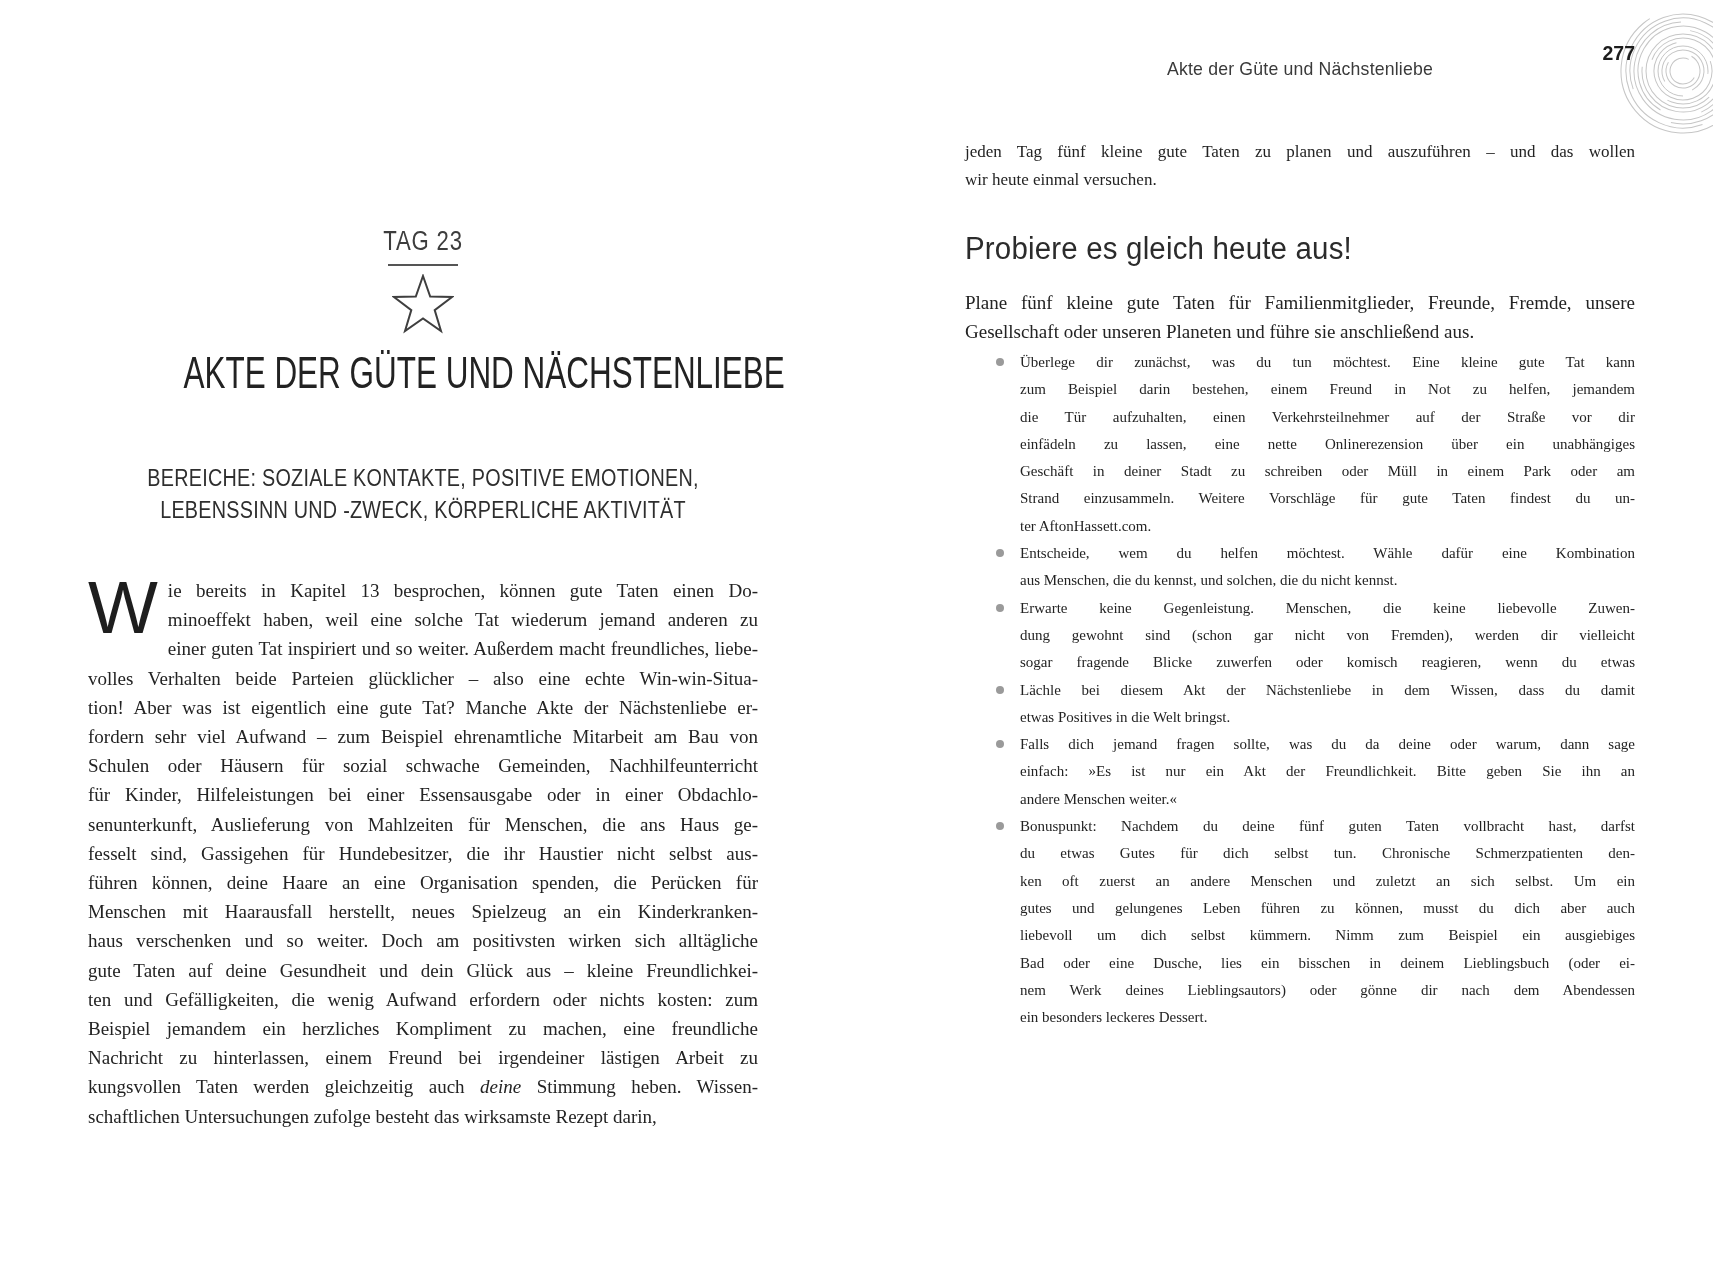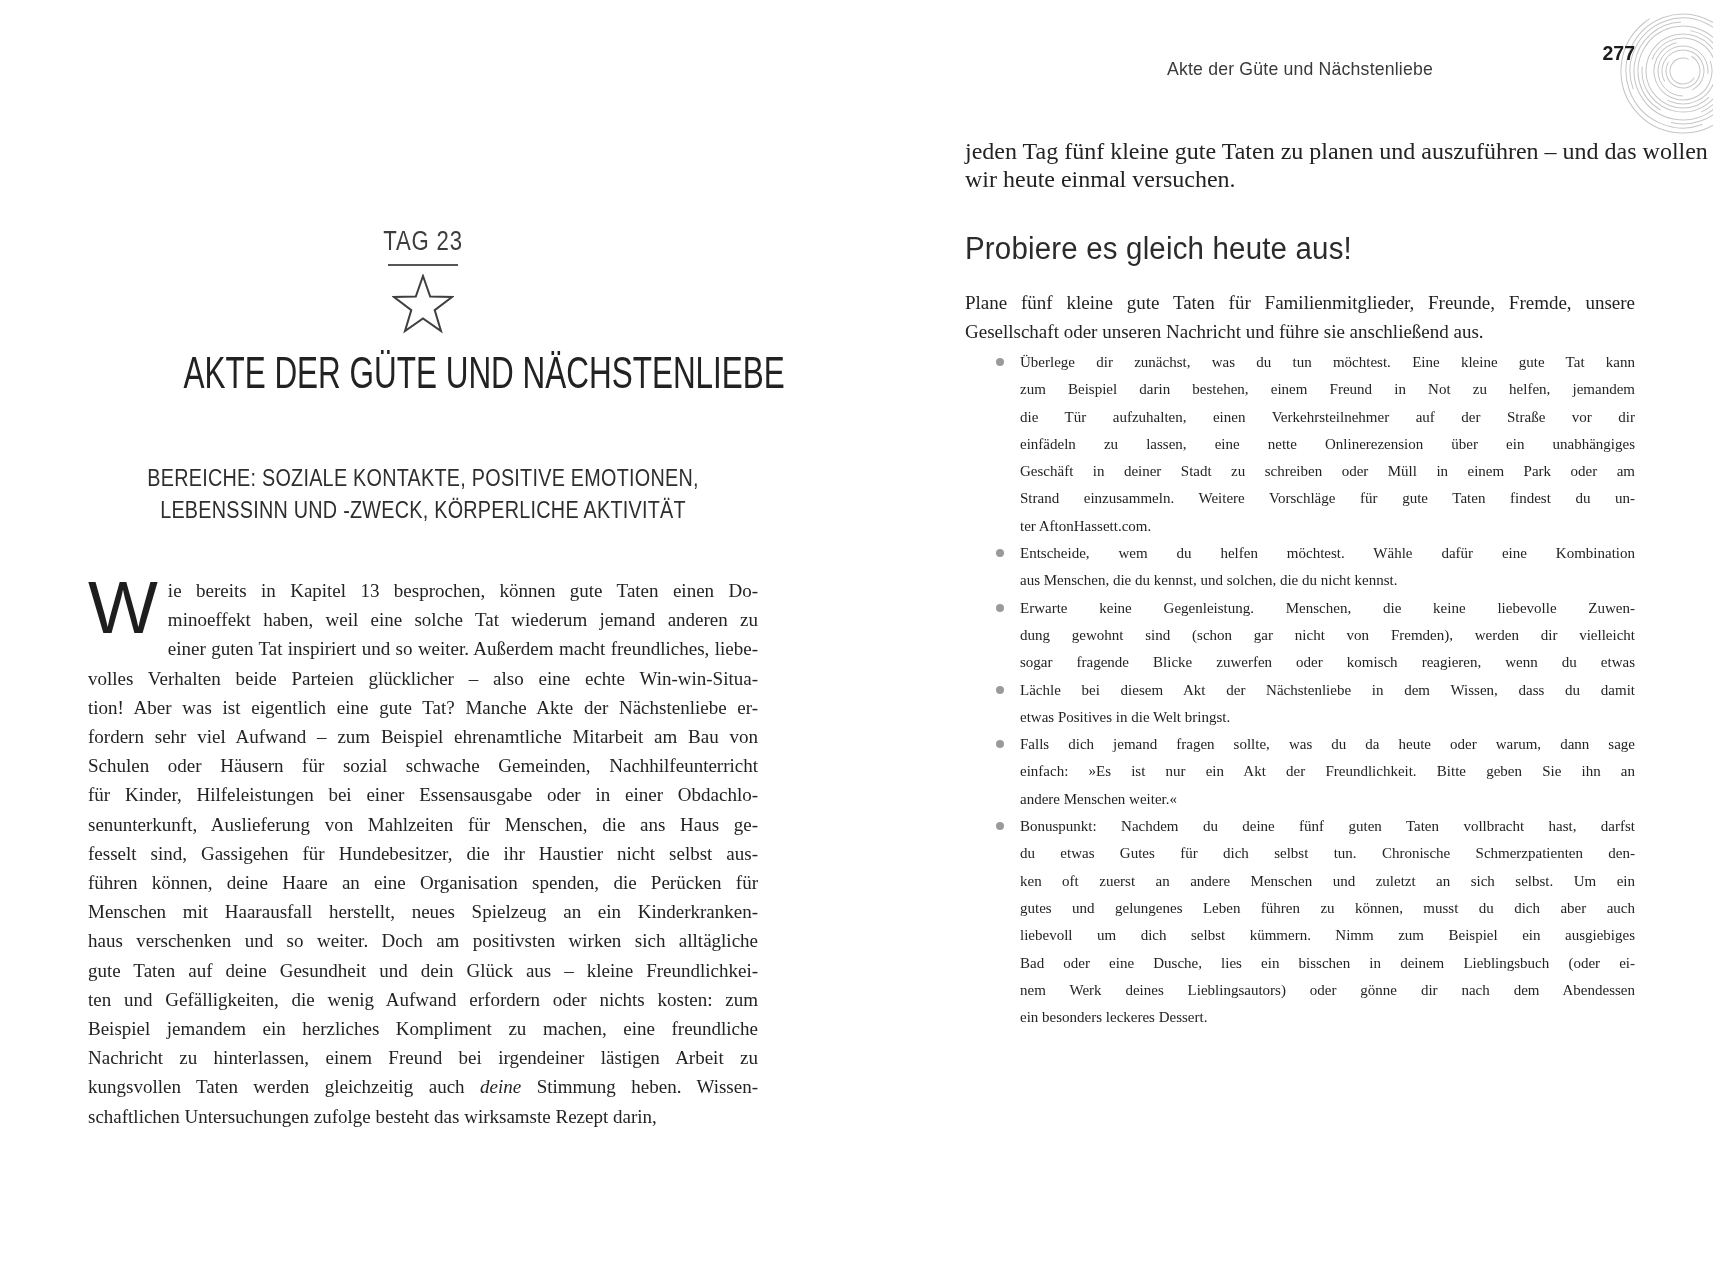--- a/index.html
+++ b/index.html
@@ -62,21 +62,21 @@
   }
   .dropcap{
     float:left;
     font-size:74px;line-height:57px;
     padding:3px 10px 0 0;
     color:#1e1e1e;
   }
 
   
   .col-right-block{left:965px;width:670px;}
-  .intro{top:138px;font-size:24px;line-height:27.5px;}
+  .intro{top:138px;font-size:17px;line-height:27.5px;}
   .section-heading{
     top:230px;
     font-size:31px;line-height:38px;color:#2b2b2b;
     letter-spacing:0.2px;white-space:nowrap;
     transform:scaleX(0.95);transform-origin:left center;
   }
   .lead{top:289px;font-size:19px;line-height:28.5px;}
   .bullets{top:349px;font-size:15px;line-height:27.3px;}
   .bullet{position:relative;padding-left:55px;}
   .dot{
@@ -166,21 +166,21 @@
 
   <div class="abs col-right-block intro">
       <div class="bl"><span>jeden Tag fünf kleine gute Taten zu planen und auszuführen – und das wollen</span></div>
       <div class="bl bl-last"><span>wir heute einmal versuchen.</span></div>
     </div>
 
   <div class="abs sans col-right-block section-heading">Probiere es gleich heute aus!</div>
 
   <div class="abs col-right-block lead">
       <div class="bl"><span>Plane fünf kleine gute Taten für Familienmitglieder, Freunde, Fremde, unsere</span></div>
-      <div class="bl bl-last"><span>Gesellschaft oder unseren Nachricht und führe sie anschließend aus.</span></div>
+      <div class="bl bl-last"><span>Gesellschaft oder unseren Planeten und führe sie anschließend aus.</span></div>
     </div>
 
   <div class="abs col-right-block bullets">
       <div class="bullet">
         <span class="dot"></span>
         <div class="bl"><span>Überlege dir zunächst, was du tun möchtest. Eine kleine gute Tat kann</span></div>
         <div class="bl"><span>zum Beispiel darin bestehen, einem Freund in Not zu helfen, jemandem</span></div>
         <div class="bl"><span>die Tür aufzuhalten, einen Verkehrsteilnehmer auf der Straße vor dir</span></div>
         <div class="bl"><span>einfädeln zu lassen, eine nette Onlinerezension über ein unabhängiges</span></div>
         <div class="bl"><span>Geschäft in deiner Stadt zu schreiben oder Müll in einem Park oder am</span></div>
@@ -198,21 +198,21 @@
         <div class="bl"><span>dung gewohnt sind (schon gar nicht von Fremden), werden dir vielleicht</span></div>
         <div class="bl"><span>sogar fragende Blicke zuwerfen oder komisch reagieren, wenn du etwas</span></div>
       </div>
       <div class="bullet">
         <span class="dot"></span>
         <div class="bl"><span>Lächle bei diesem Akt der Nächstenliebe in dem Wissen, dass du damit</span></div>
         <div class="bl bl-last"><span>etwas Positives in die Welt bringst.</span></div>
       </div>
       <div class="bullet">
         <span class="dot"></span>
-        <div class="bl"><span>Falls dich jemand fragen sollte, was du da heute oder warum, dann sage</span></div>
+        <div class="bl"><span>Falls dich jemand fragen sollte, was du da deine oder warum, dann sage</span></div>
         <div class="bl"><span>einfach: »Es ist nur ein Akt der Freundlichkeit. Bitte geben Sie ihn an</span></div>
         <div class="bl bl-last"><span>andere Menschen weiter.«</span></div>
       </div>
       <div class="bullet">
         <span class="dot"></span>
         <div class="bl"><span>Bonuspunkt: Nachdem du deine fünf guten Taten vollbracht hast, darfst</span></div>
         <div class="bl"><span>du etwas Gutes für dich selbst tun. Chronische Schmerzpatienten den-</span></div>
         <div class="bl"><span>ken oft zuerst an andere Menschen und zuletzt an sich selbst. Um ein</span></div>
         <div class="bl"><span>gutes und gelungenes Leben führen zu können, musst du dich aber auch</span></div>
         <div class="bl"><span>liebevoll um dich selbst kümmern. Nimm zum Beispiel ein ausgiebiges</span></div>

